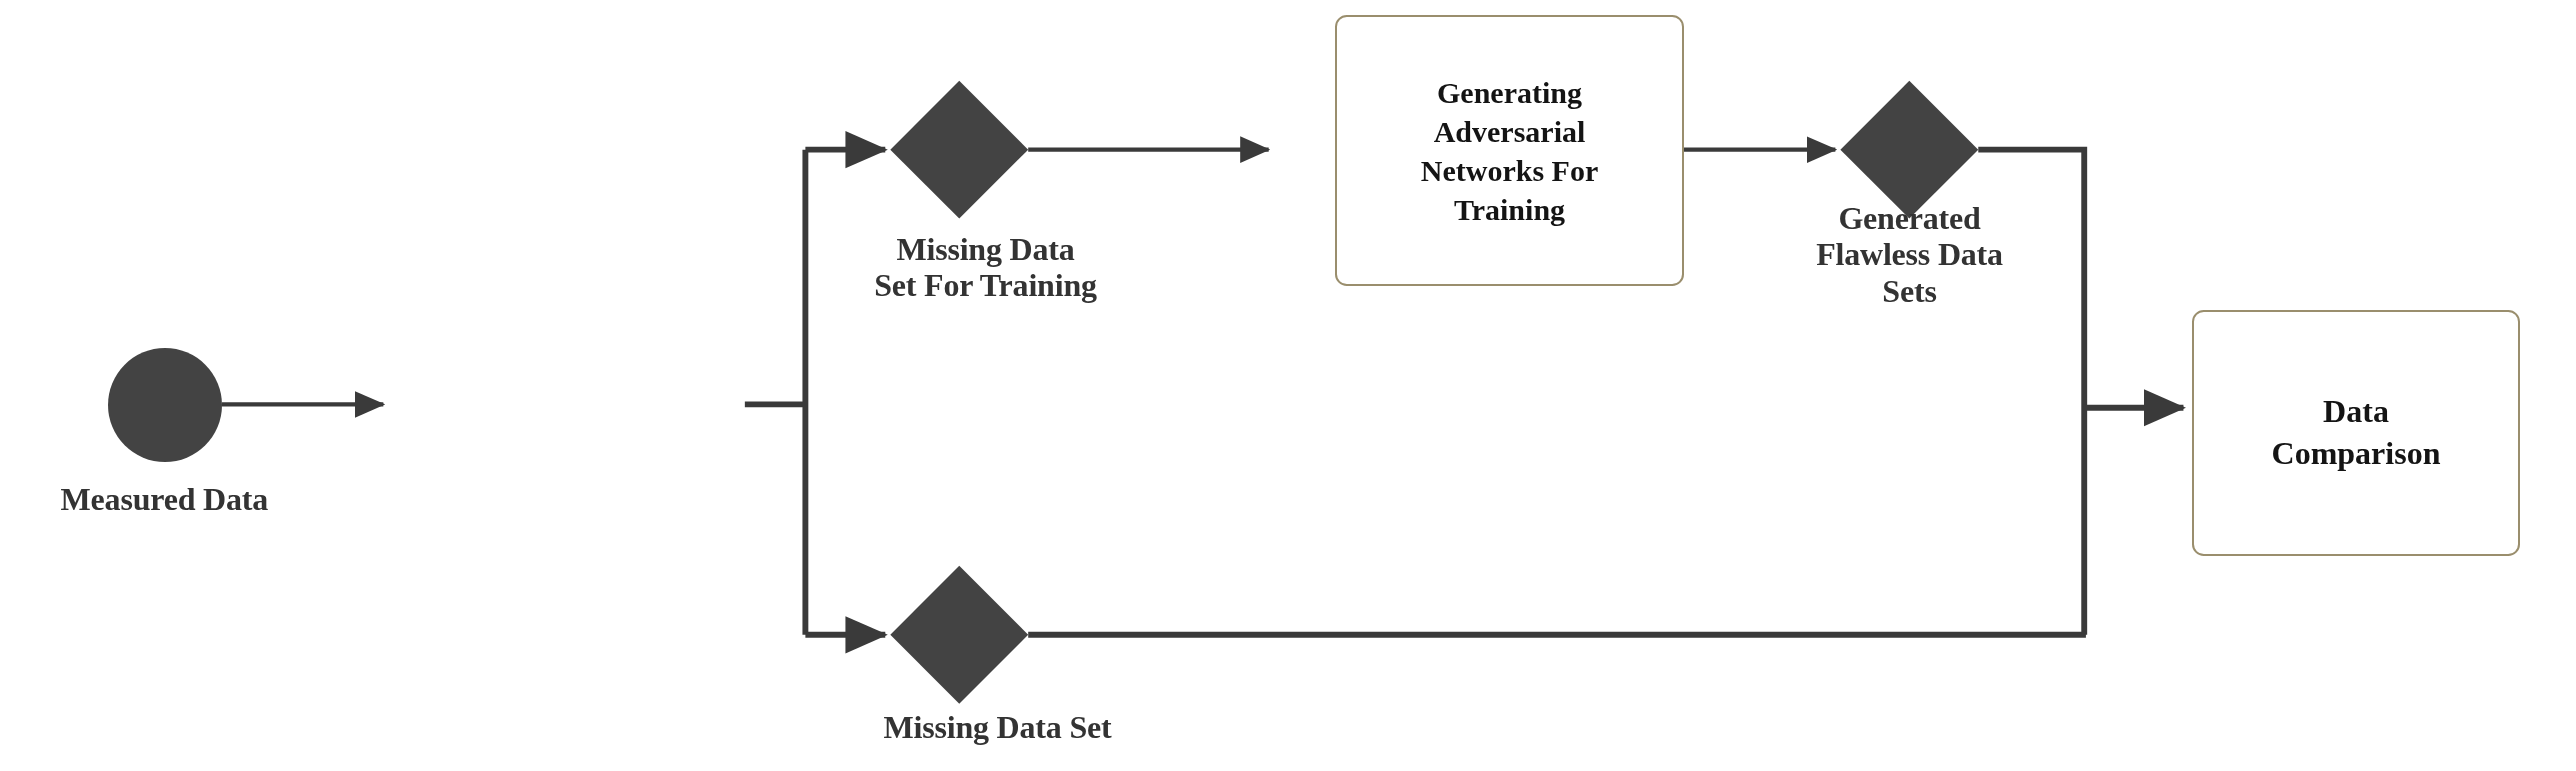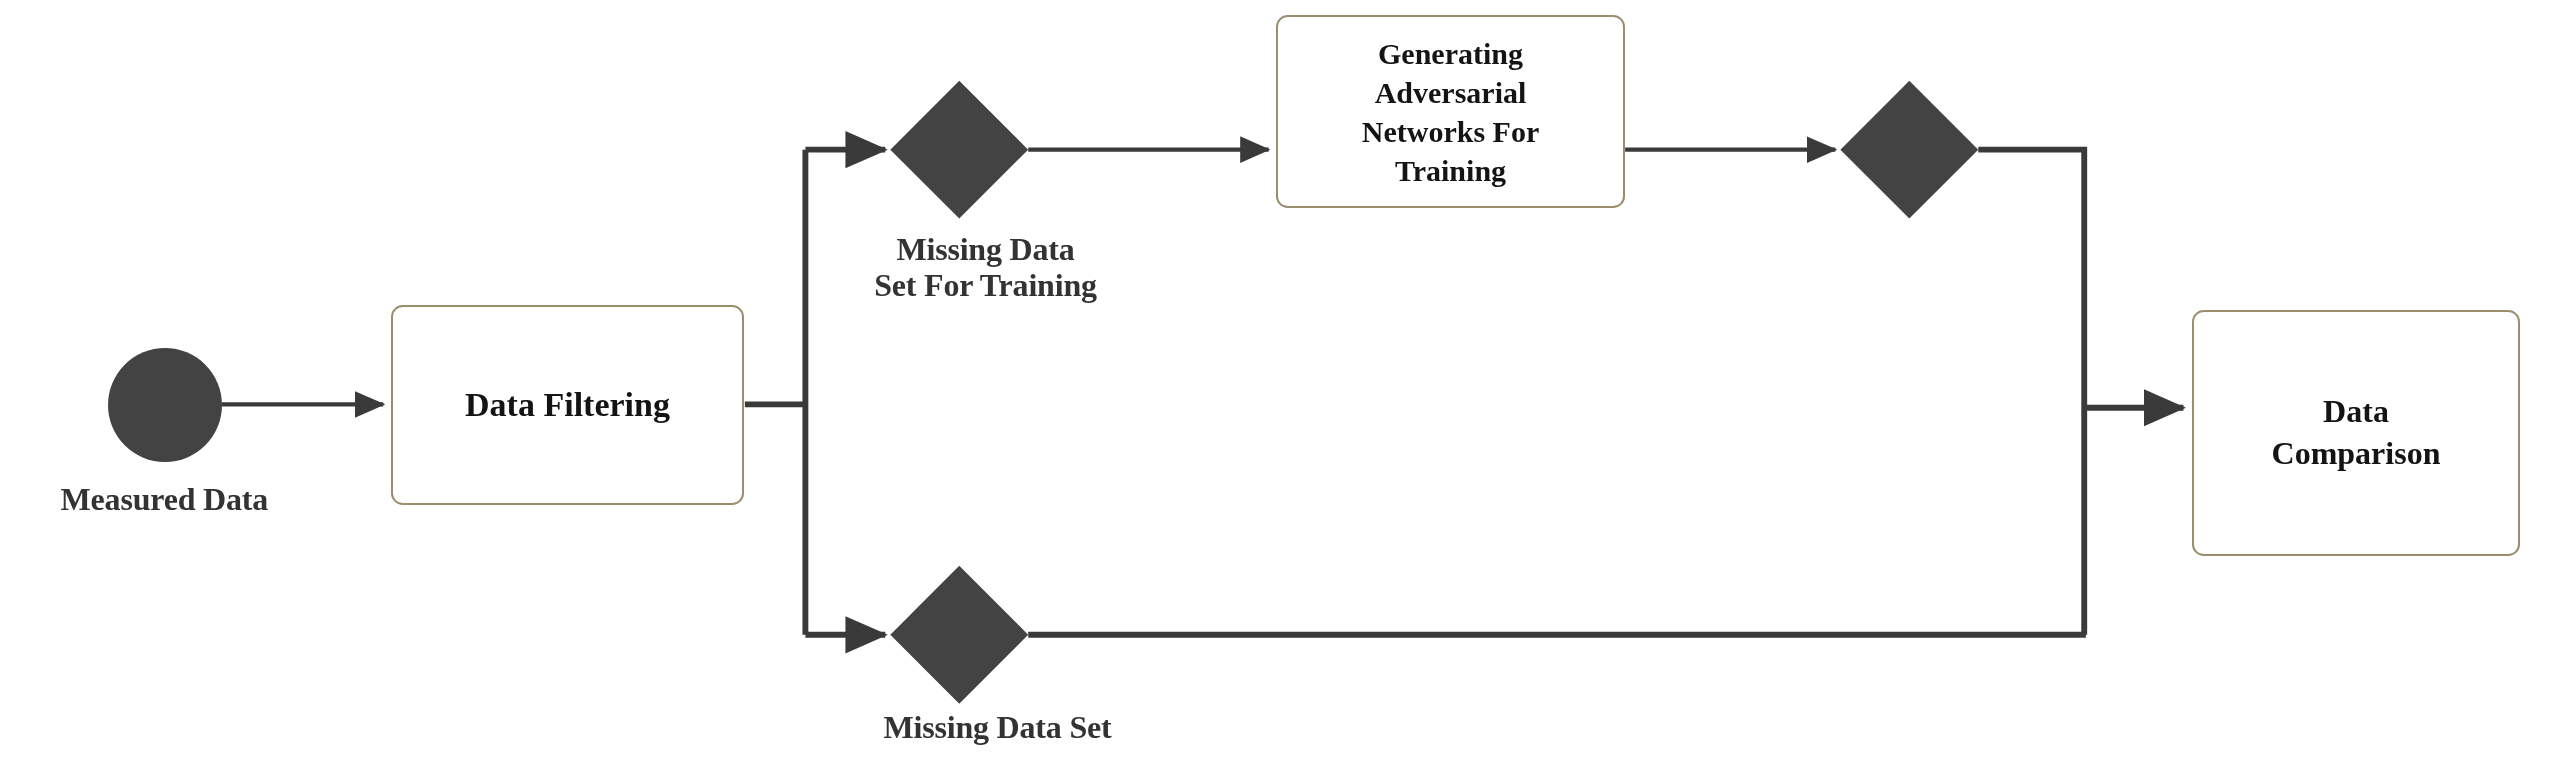--- a/index.html
+++ b/index.html
@@ -77,34 +77,34 @@
     <g fill="#434343" stroke="none">
       <polygon points="1140,96 1222,178 1140,260 1058,178"></polygon>
       <polygon points="2270,96 2352,178 2270,260 2188,178"></polygon>
       <polygon points="1140,673 1222,755 1140,837 1058,755"></polygon>
     </g>
   </svg>
 
   <div class="startcircle" style="left:108px;top:348px;width:114px;height:114px;"></div>
   <div class="shapelabel" style="left:-4.2px;top:481px;width:337px;font-size:32px;">Measured Data</div>
 
-  <div class="node procbox" style="left:391px;top:305px;width:353px;height:200px;font-size:34px;">
-    <span>Data Filtering</span>
-  </div>
 
   <div class="shapelabel" style="left:809px;top:231px;width:353px;font-size:32px;">Missing Data
 Set For Training</div>
 
-  <div class="node procbox" style="left:1276px;top:15px;width:349px;height:193px;font-size:30px;white-space:pre-line;">
+  <div class="node procbox" style="left:1335px;top:15px;width:349px;height:271px;font-size:30px;white-space:pre-line;">
     <span>Generating
 Adversarial
 Networks For
 Training</span>
   </div>
 
+  <div class="shapelabel" style="left:1741px;top:200px;width:337px;font-size:32px;">Generated
+Flawless Data
+Sets</div>
 
   <div class="shapelabel" style="left:829px;top:709px;width:337px;font-size:32px;">Missing Data Set</div>
 
   <div class="node procbox" style="left:2192px;top:310px;width:328px;height:246px;font-size:32px;white-space:pre-line;">
     <span>Data
 Comparison</span>
   </div>
 
 </div>
 

